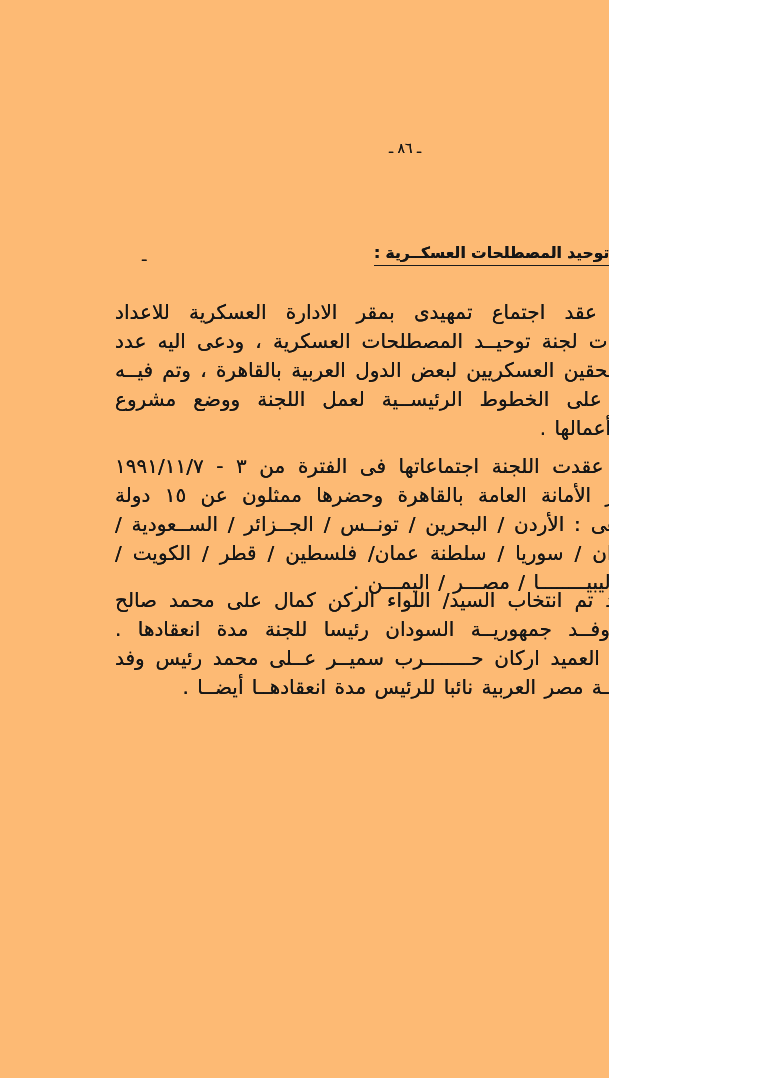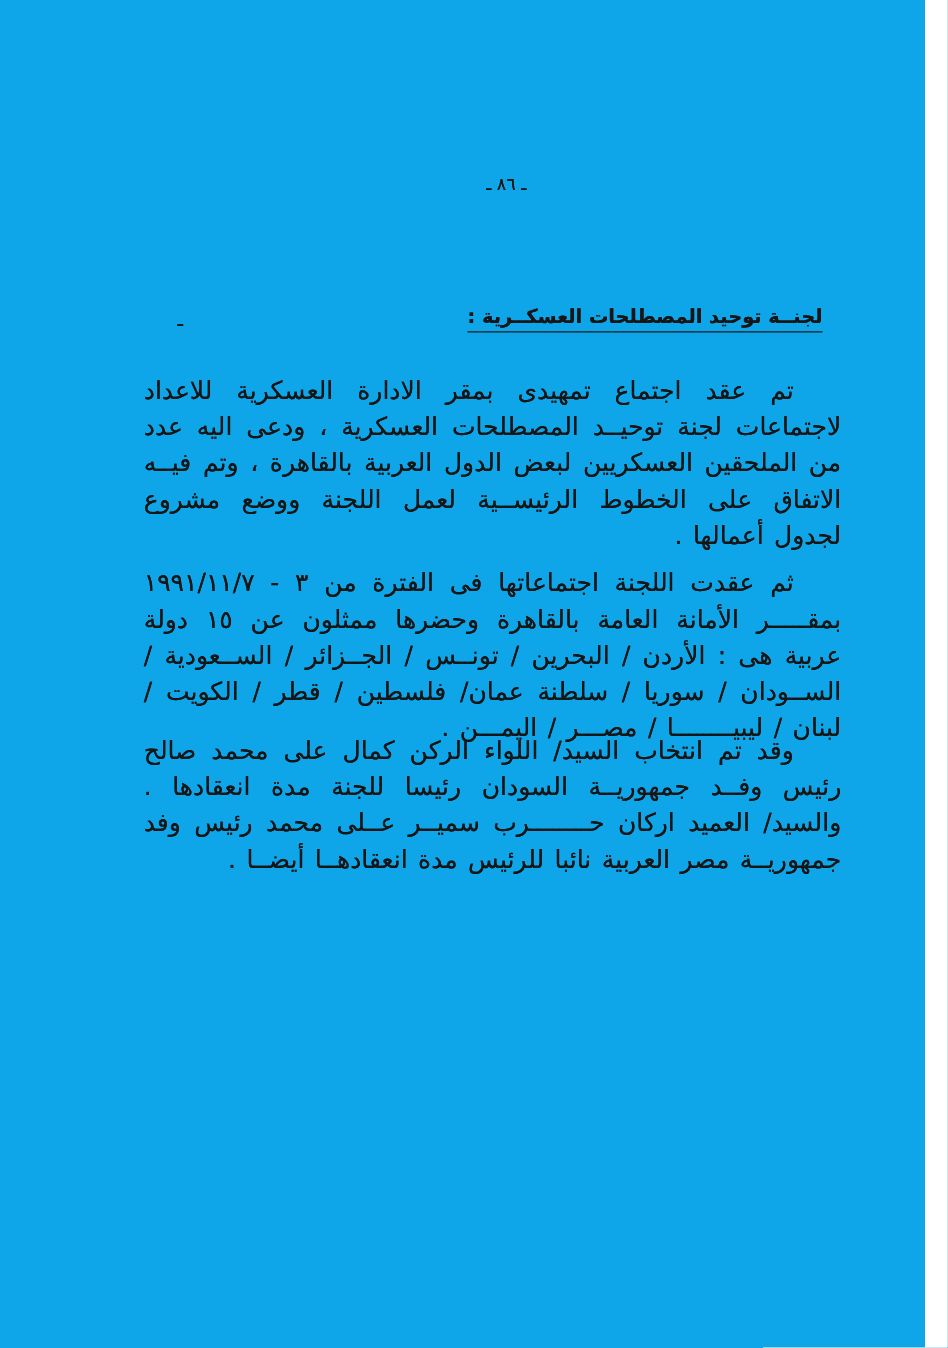--- a/index.html
+++ b/index.html
@@ -2,23 +2,23 @@
 <html lang="ar"><head>
 <meta charset="utf-8">
 <style>
   html, body {
     margin: 0;
     padding: 0;
     background: #ffffff;
   }
   .page {
     position: relative;
-    width: 740px;
+    width: 609px;
     height: 1078px;
-    background: #0ea5e9;
+    background: #fdba74;
     font-family: "DejaVu Sans", sans-serif;
     color: #161616;
     overflow: hidden;
     text-shadow: 0 0 0.5px currentColor; 
   }
   .page-number {
     position: absolute;
     top: 140px;
     left: 0;
     width: 810px; 

